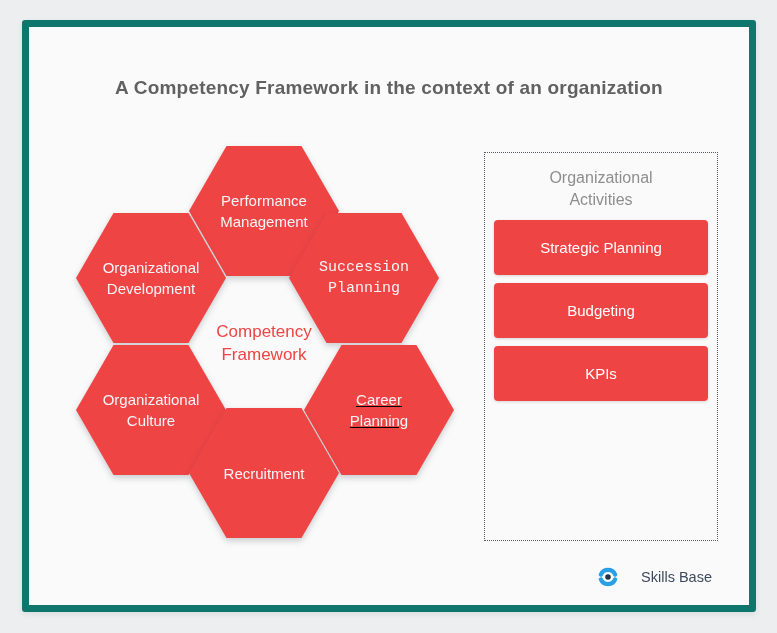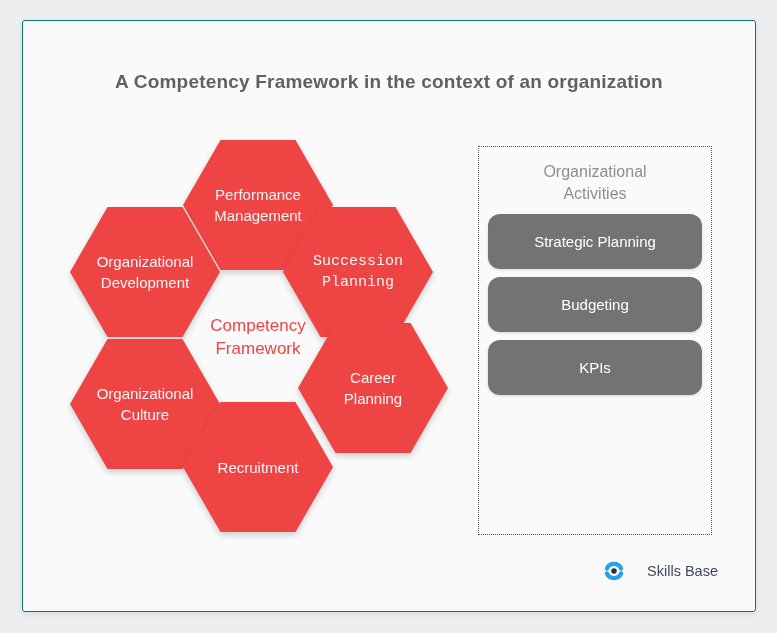--- a/index.html
+++ b/index.html
@@ -14,21 +14,21 @@
     background: #edeef0;
     overflow: hidden;
   }
   .card {
     position: absolute;
     left: 22px;
     top: 20px;
     width: 734px;
     height: 592px;
     background: #fafafa;
-    border: 1px solid #0f766e;
+    border: 7px solid #0f766e;
     border-radius: 3px;
     box-shadow: 0 2px 6px rgba(0,0,0,0.08);
     box-sizing: border-box;
   }
   .title {
     position: absolute;
     top: 50px;
     left: 0;
     right: 0;
     margin: 0;
@@ -58,21 +58,21 @@
     color: #f4f5f7;
     font-size: 15px;
     line-height: 21px;
     text-align: center;
     white-space: pre-line;
   }
   .hex-1 { left: 160px; top: 119px; }
   .hex-2 { left: 47px;  top: 186px; }
   .hex-3 { left: 260px; top: 186px; font-family: Liberation Mono, monospace; }
   .hex-4 { left: 47px;  top: 318px; }
-  .hex-5 { left: 275px; top: 302px; }
+  .hex-5 { left: 275px; top: 318px; text-decoration: underline; }
   .hex-6 { left: 160px; top: 381px; }
   .center-label {
     position: absolute;
     left: 145px;
     top: 293px;
     width: 180px;
     height: 46px;
     display: flex;
     align-items: center;
     justify-content: center;
@@ -98,22 +98,22 @@
     text-align: center;
     color: #8e8e8e;
     font-size: 16px;
     line-height: 22px;
     white-space: pre-line;
     margin-bottom: 9px;
   }
   .activity {
     height: 55px;
     margin-bottom: 8px;
-    background: #737373;
-    border-radius: 12px;
+    background: #ef4444;
+    border-radius: 4px;
     display: flex;
     align-items: center;
     justify-content: center;
     color: #ffffff;
     font-size: 15px;
     box-shadow: 0 1px 3px rgba(0,0,0,0.15);
   }
   
   .brand {
     position: absolute;

